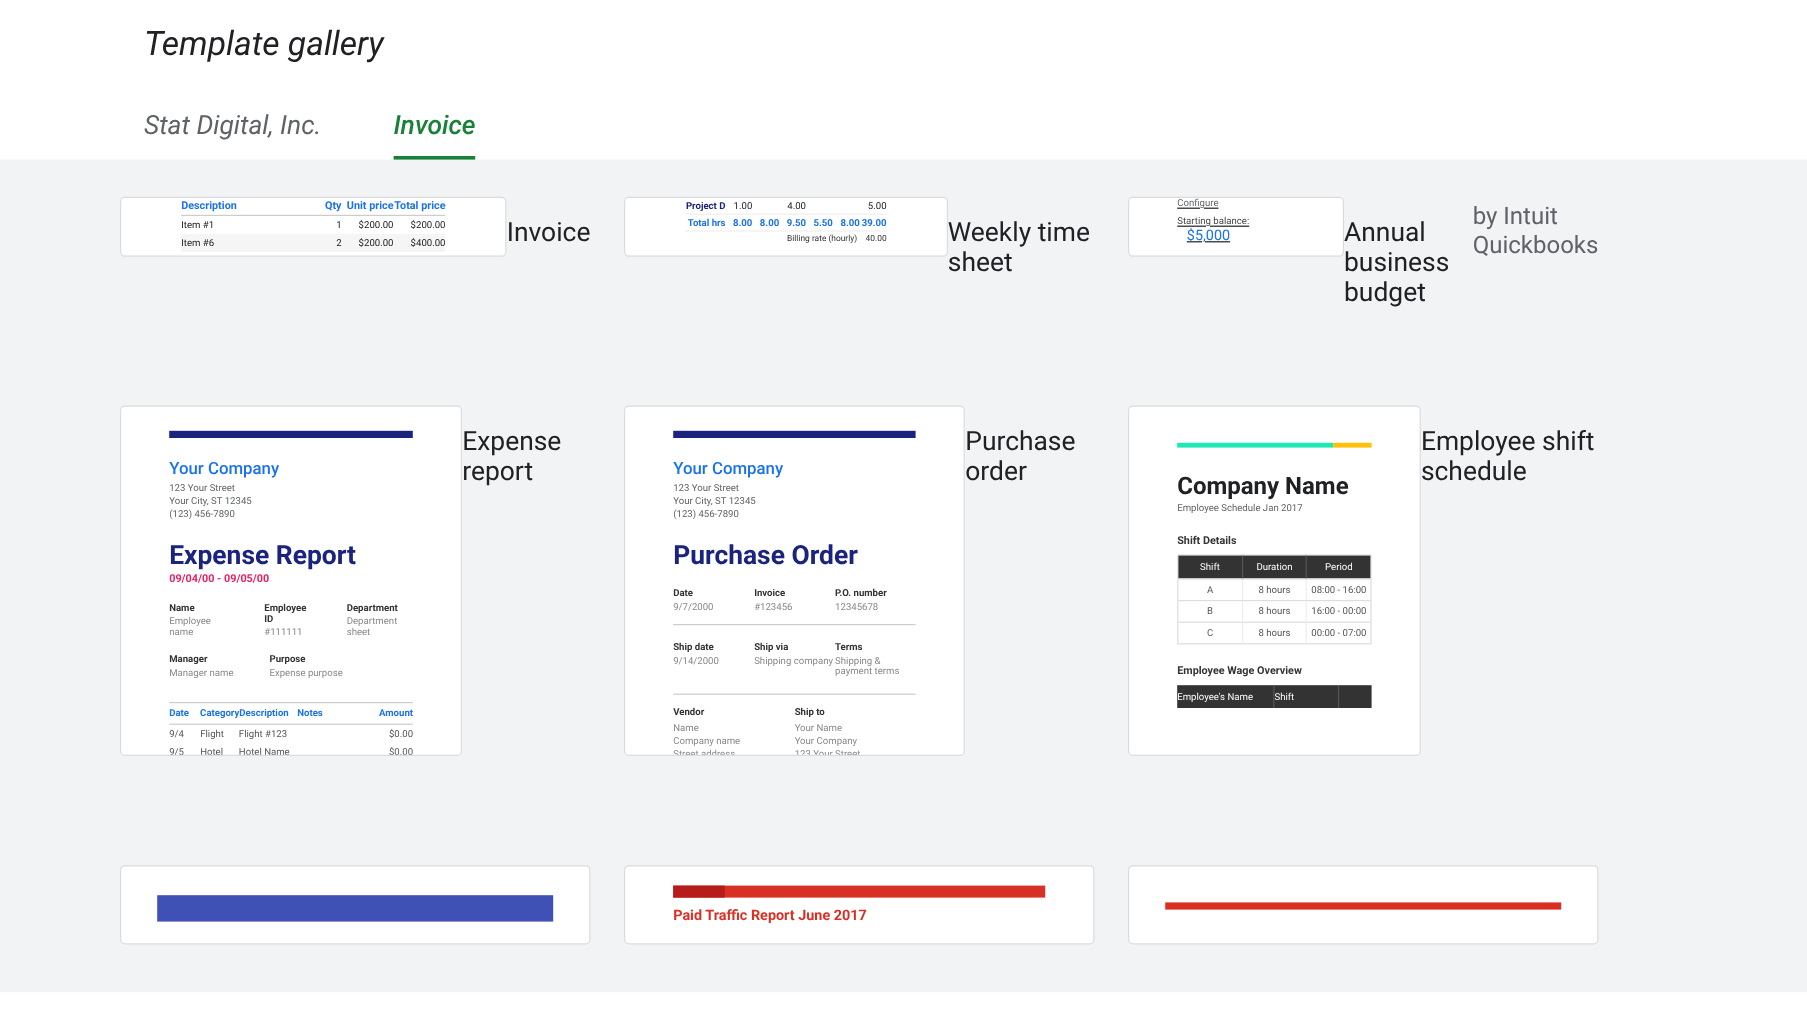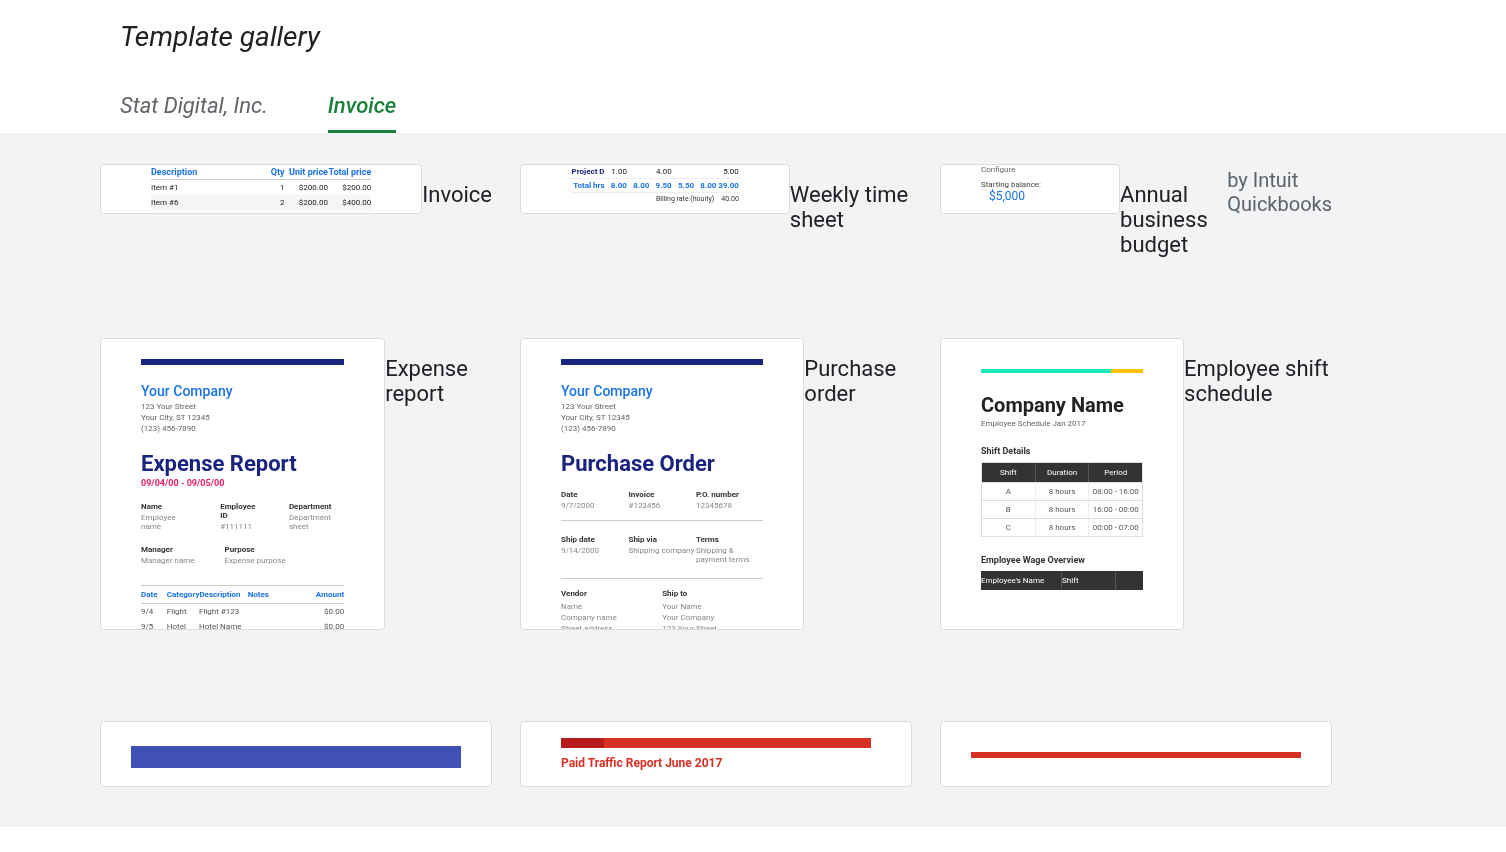--- a/index.html
+++ b/index.html
@@ -28,21 +28,21 @@
   .inv-row.alt { background: #f5f5f5; }
   .inv-row .c1 { flex: 3; } .inv-row .c2 { flex: 0.7; text-align: right; } .inv-row .c3 { flex: 1.2; text-align: right; } .inv-row .c4 { flex: 1.2; text-align: right; }
   
   .ts { padding: 0 50px; font-size: 8px; }
   .ts-row { display: flex; padding: 2px 0; border-bottom: 1px solid #eee; }
   .ts-row .lbl { flex: 1.5; color: #1a237e; font-weight: bold; }
   .ts-row span { flex: 1; text-align: right; }
   .ts-row.total span { color: #1a73e8; font-weight: bold; }
   .ts-note { text-align: right; font-size: 7px; color: #333; padding-top: 2px; }
   
-  .bud { padding: 0 40px; font-size: 8px; }
+  .bud { padding: 0 40px; font-size: 8px; text-decoration: underline; }
   .bud .line1 { color: #666; font-size: 8px; margin-bottom: 6px; }
   .bud .line2 { color: #444; font-size: 8px; }
   .bud .amt { color: #1a73e8; font-size: 12px; margin-left: 8px; }
   
   .exp { padding: 20px 40px 0; }
   .exp-bar { height: 6px; background: #1a237e; margin-bottom: 18px; }
   .exp-comp { color: #1a73e8; font-size: 14px; font-weight: 500; }
   .exp-addr { color: #5f6368; font-size: 8px; line-height: 1.4; margin-top: 2px; }
   .exp-title { color: #1a237e; font-size: 22px; font-weight: bold; margin-top: 16px; }
   .exp-dates { color: #e91e63; font-size: 9px; font-weight: bold; margin-top: 2px; }

